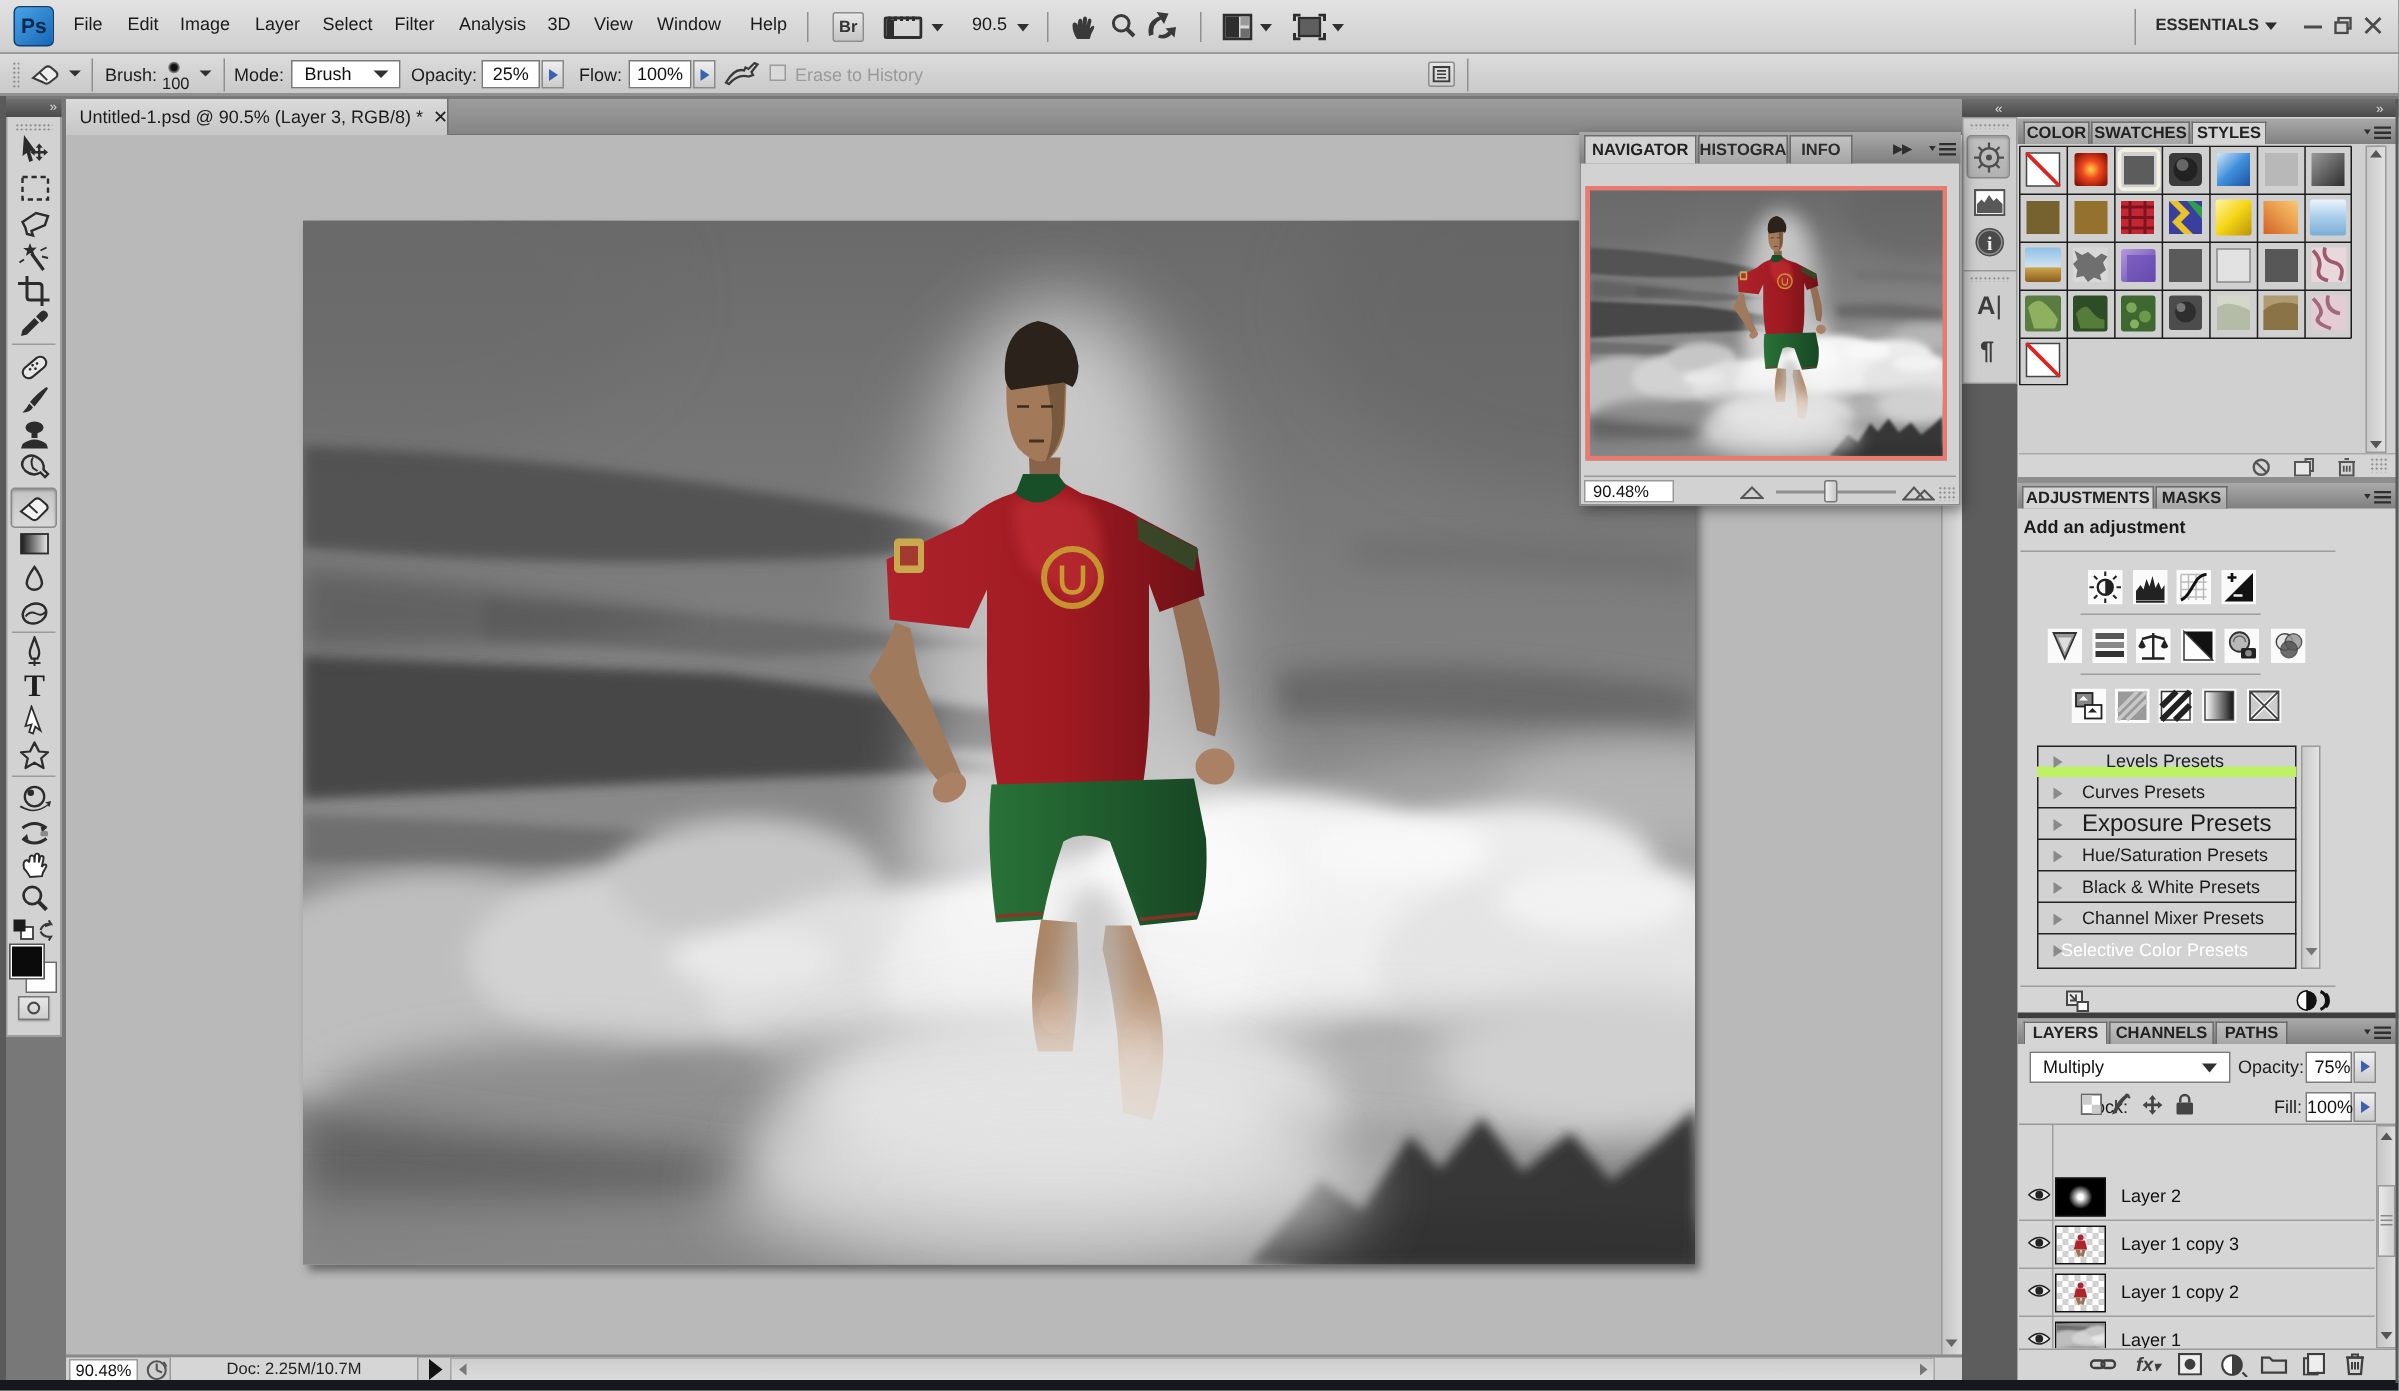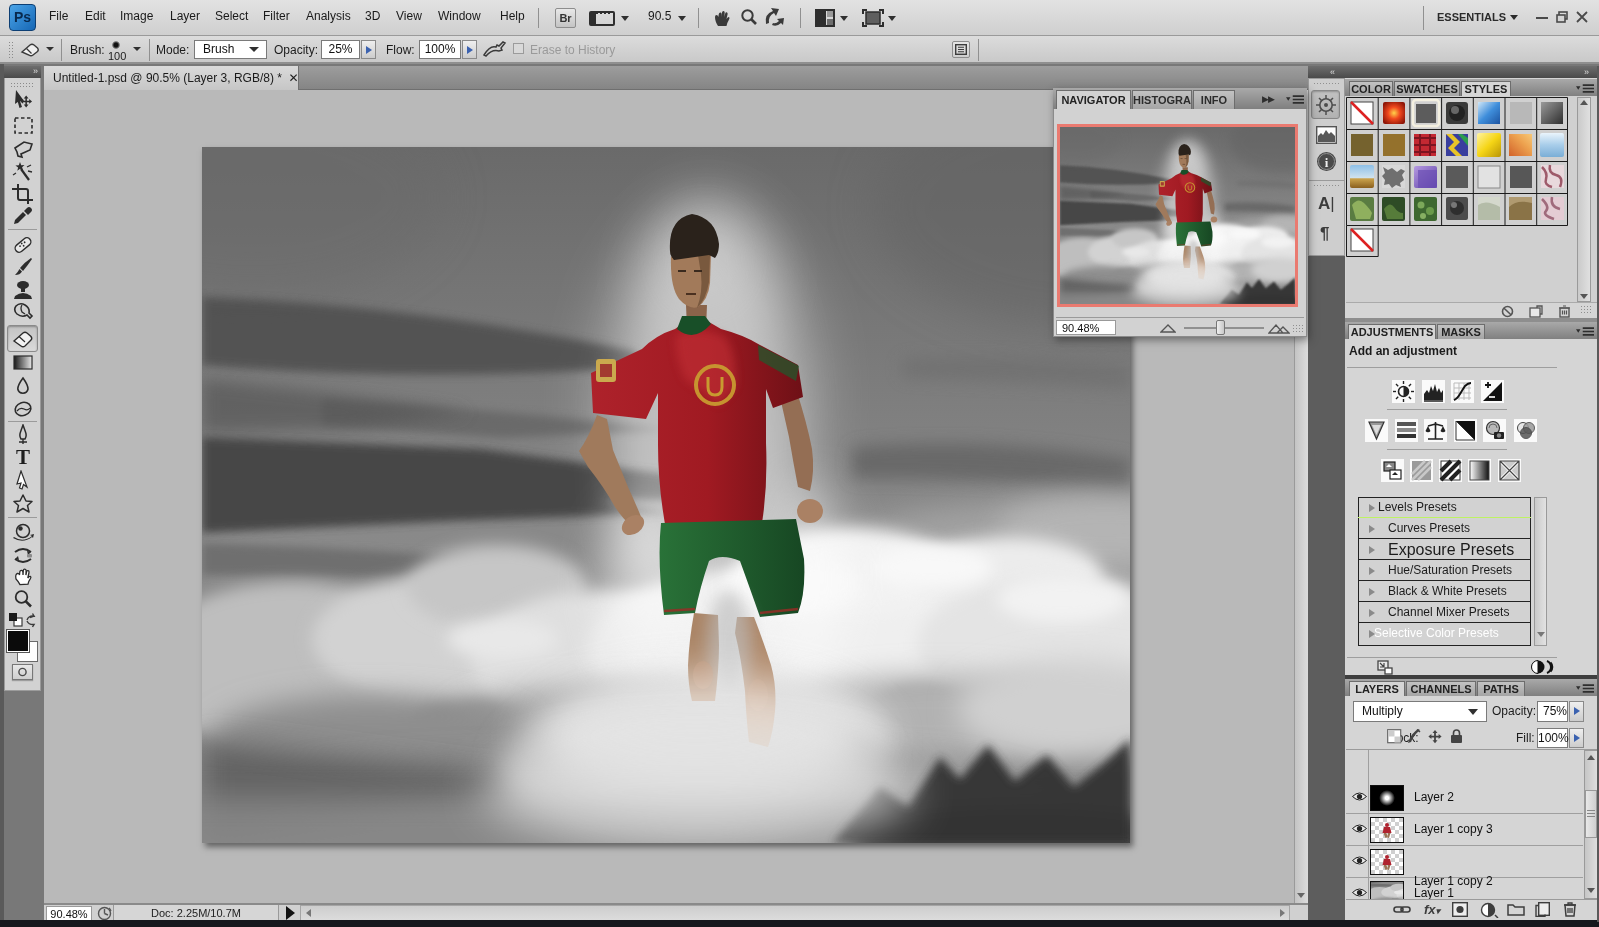--- a/index.html
+++ b/index.html
@@ -663,21 +663,21 @@
     </g>
     <g transform="translate(117,0)">
       <rect width="23" height="23" fill="#fafafa"></rect>
       <rect x="2" y="2" width="19" height="19" fill="#ccc"></rect>
       <path d="M2 2 L21 21 M21 2 L2 21" stroke="#fff" stroke-width="3"></path>
       <path d="M2 2 L21 21 M21 2 L2 21 M2 2 h19 v19 h-19z" stroke="#444" stroke-width="1.2" fill="none"></path>
     </g>
   </svg>
   <div class="abs" style="left:1358px;top:497px;width:173px;height:149px;border:1px solid #222;background:#d2d2d2;"></div>
   <div class="abs" style="left:1358px;top:497px;width:173px;">
-    <div style="position:relative;height:21px;border-bottom:1px solid #bef264;font-size:12px;color:#1c1c1c;line-height:21px;padding-left:20px;"><span style="position:absolute;left:11px;top:7px;width:0;height:0;border-top:4px solid transparent;border-bottom:4px solid transparent;border-left:6px solid #8a8a8a;"></span>Levels Presets</div>
+    <div style="position:relative;height:21px;border-bottom:7px solid #bef264;font-size:12px;color:#1c1c1c;line-height:21px;padding-left:46px;"><span style="position:absolute;left:11px;top:7px;width:0;height:0;border-top:4px solid transparent;border-bottom:4px solid transparent;border-left:6px solid #8a8a8a;"></span>Levels Presets</div>
     <div style="position:relative;height:21px;border-bottom:1px solid #222;font-size:12px;color:#1c1c1c;line-height:21px;padding-left:30px;"><span style="position:absolute;left:11px;top:7px;width:0;height:0;border-top:4px solid transparent;border-bottom:4px solid transparent;border-left:6px solid #8a8a8a;"></span>Curves Presets</div>
     <div style="position:relative;height:21px;border-bottom:1px solid #222;font-size:16px;color:#1c1c1c;line-height:21px;padding-left:30px;"><span style="position:absolute;left:11px;top:7px;width:0;height:0;border-top:4px solid transparent;border-bottom:4px solid transparent;border-left:6px solid #8a8a8a;"></span>Exposure Presets</div>
     <div style="position:relative;height:21px;border-bottom:1px solid #222;font-size:12px;color:#1c1c1c;line-height:21px;padding-left:30px;"><span style="position:absolute;left:11px;top:7px;width:0;height:0;border-top:4px solid transparent;border-bottom:4px solid transparent;border-left:6px solid #8a8a8a;"></span>Hue/Saturation Presets</div>
     <div style="position:relative;height:21px;border-bottom:1px solid #222;font-size:12px;color:#1c1c1c;line-height:21px;padding-left:30px;"><span style="position:absolute;left:11px;top:7px;width:0;height:0;border-top:4px solid transparent;border-bottom:4px solid transparent;border-left:6px solid #8a8a8a;"></span>Black &amp; White Presets</div>
     <div style="position:relative;height:21px;border-bottom:1px solid #222;font-size:12px;color:#1c1c1c;line-height:21px;padding-left:30px;"><span style="position:absolute;left:11px;top:7px;width:0;height:0;border-top:4px solid transparent;border-bottom:4px solid transparent;border-left:6px solid #8a8a8a;"></span>Channel Mixer Presets</div>
     <div style="position:relative;height:21px;font-size:12px;color:#ffffff;line-height:21px;padding-left:16px;"><span style="position:absolute;left:11px;top:7px;width:0;height:0;border-top:4px solid transparent;border-bottom:4px solid transparent;border-left:6px solid #8a8a8a;"></span>Selective Color Presets</div>
   </div>
   <div class="abs" style="left:1534px;top:497px;width:13px;height:149px;background:linear-gradient(90deg,#cacaca,#e2e2e2);border:1px solid #9a9a9a;"></div>
   <div class="abs" style="left:1537px;top:632px;width:0;height:0;border-left:4px solid transparent;border-right:4px solid transparent;border-top:5px solid #777;"></div>
   <div class="abs" style="left:1347px;top:657px;width:210px;height:1px;background:#9e9e9e;"></div>
@@ -755,21 +755,21 @@
       </svg>
     <div class="lthumb checker">
       <svg width="32" height="24" viewBox="0 0 32 24">
           <g fill="#b02430">
             <circle cx="16" cy="7" r="2"></circle>
             <path d="M13 9 h6 l1.5 6 h-9z"></path>
             <path d="M12.5 15 l2 5 2-1 -1-4z M19.5 15 l-1.5 5 -2-.5 1-4.5z" fill="#9a7355"></path>
           </g>
         </svg>
     </div>
-    <div style="position:absolute;left:68px;top:8px;margin-top:20px;">Layer 1 copy 2</div>
+    <div style="position:absolute;left:68px;top:8px;">Layer 1 copy 2</div>
   </div>
   <div class="lrow" style="top:878px;height:21px;border-bottom:none;overflow:hidden;">
     <svg class="eye" viewBox="0 0 15 11">
         <path d="M0.5 5.5 Q7.5 -1.5 14.5 5.5 Q7.5 12.5 0.5 5.5z" fill="#e8e8e8" stroke="#222" stroke-width="1"></path>
         <circle cx="7.5" cy="5.5" r="2.6" fill="#222"></circle>
       </svg>
     <div class="lthumb" style="filter:grayscale(1);overflow:hidden;">
       <svg width="32" height="24" viewBox="0 380 340 260" preserveAspectRatio="none">
           <use href="#scene"></use>
         </svg>

